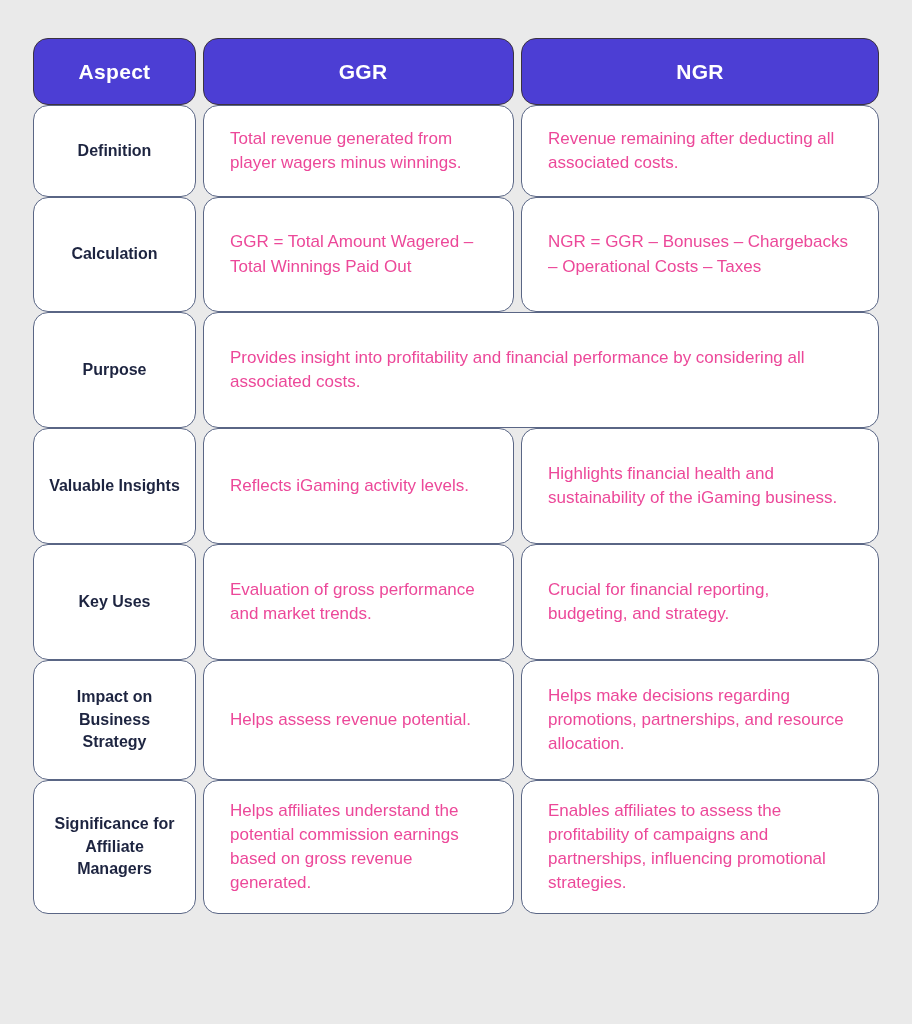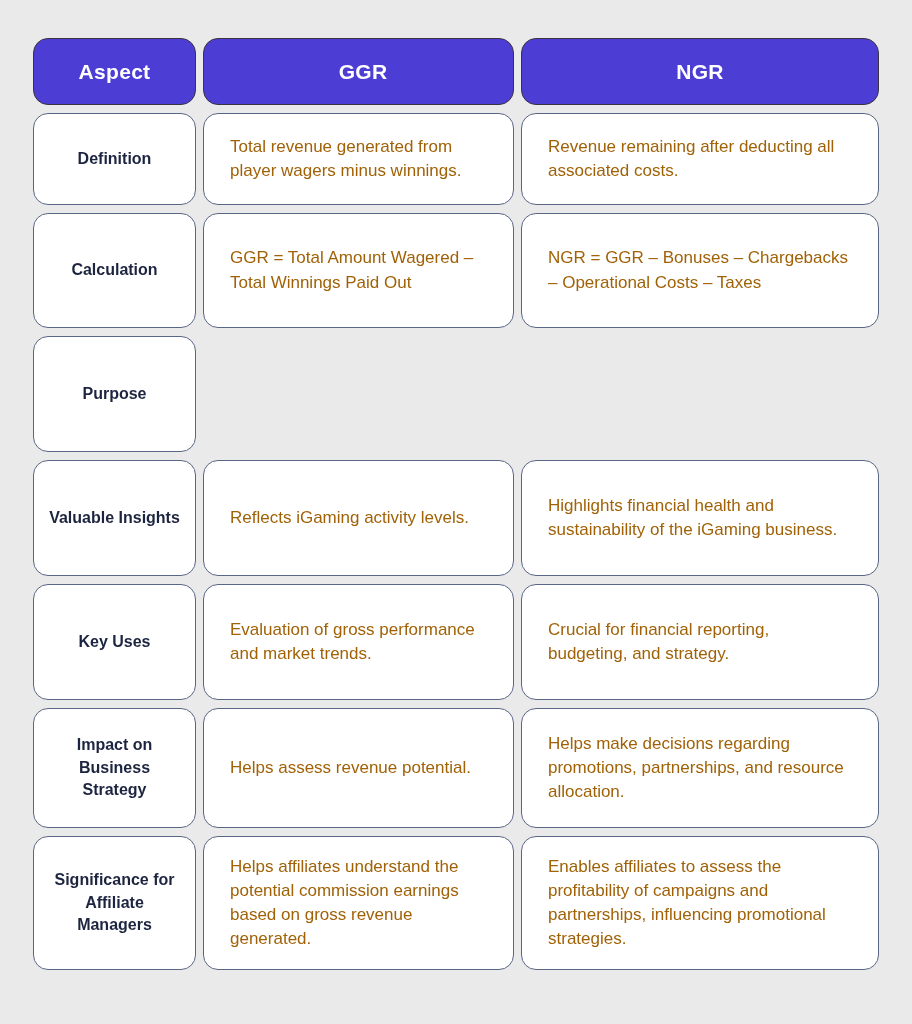--- a/index.html
+++ b/index.html
@@ -21,21 +21,20 @@
     height: 1024px;
     box-sizing: border-box;
     padding: 38px 33px 0 33px;
     display: flex;
     flex-direction: column;
   }
 
   .table {
     display: flex;
     flex-direction: column;
-    gap: 8px;
   }
 
   .row {
     display: flex;
     gap: 7px;
     align-items: stretch;
   }
 
   
   .col-aspect { flex: 0 0 163px; }
@@ -78,21 +77,21 @@
     font-size: 16px;
     font-weight: bold;
     text-align: center;
     line-height: 1.42;
   }
   .text-cell {
     padding: 10px 26px;
     justify-content: flex-start;
   }
   .cell-text {
-    color: #a16207;
+    color: #ec4899;
     font-size: 17px;
     line-height: 1.42;
     text-align: left;
   }
 
   
   .r0 .cell { height: 92px; }
   .r1 .cell { height: 115px; }
   .r2 .cell { height: 116px; }
   .r3 .cell { height: 116px; }
@@ -151,20 +150,23 @@
       </div>
       <div class="cell body-cell text-cell col-ngr">
         <span class="cell-text">NGR = GGR – Bonuses – Chargebacks – Operational Costs – Taxes</span>
       </div>
     </div>
 
     <div class="row r2">
       <div class="cell body-cell aspect-cell col-aspect">
         <span class="aspect-label">Purpose</span>
       </div>
+      <div class="cell body-cell text-cell col-ngr">
+        <span class="cell-text">Provides insight into profitability and financial performance by considering all associated costs.</span>
+      </div>
     </div>
 
     <div class="row r3">
       <div class="cell body-cell aspect-cell col-aspect">
         <span class="aspect-label">Valuable Insights</span>
       </div>
       <div class="cell body-cell text-cell col-ggr">
         <span class="cell-text">Reflects iGaming activity levels.</span>
       </div>
       <div class="cell body-cell text-cell col-ngr">

